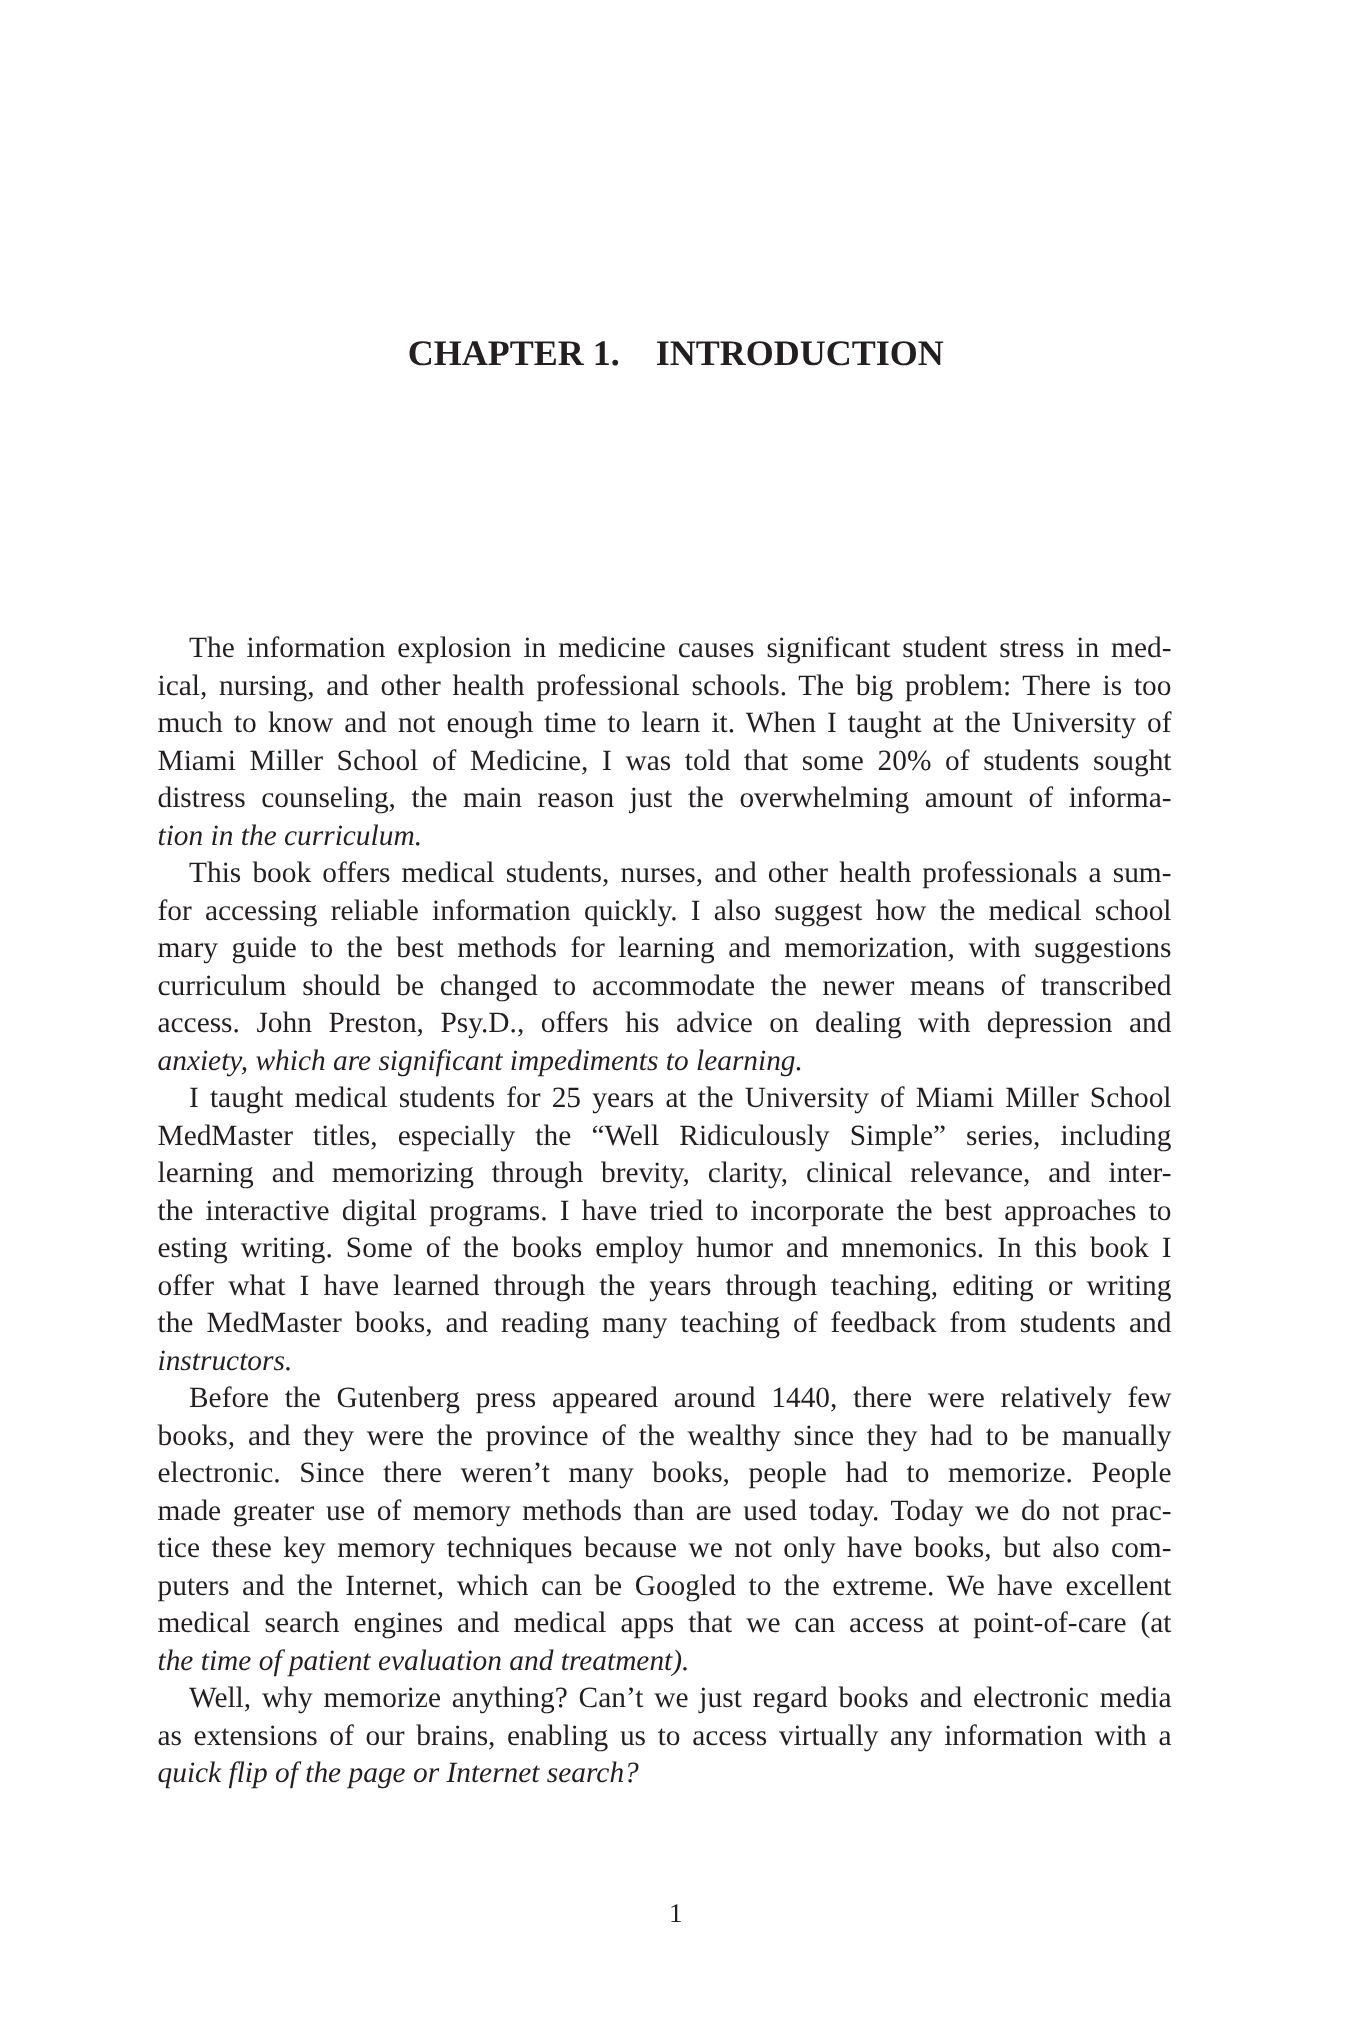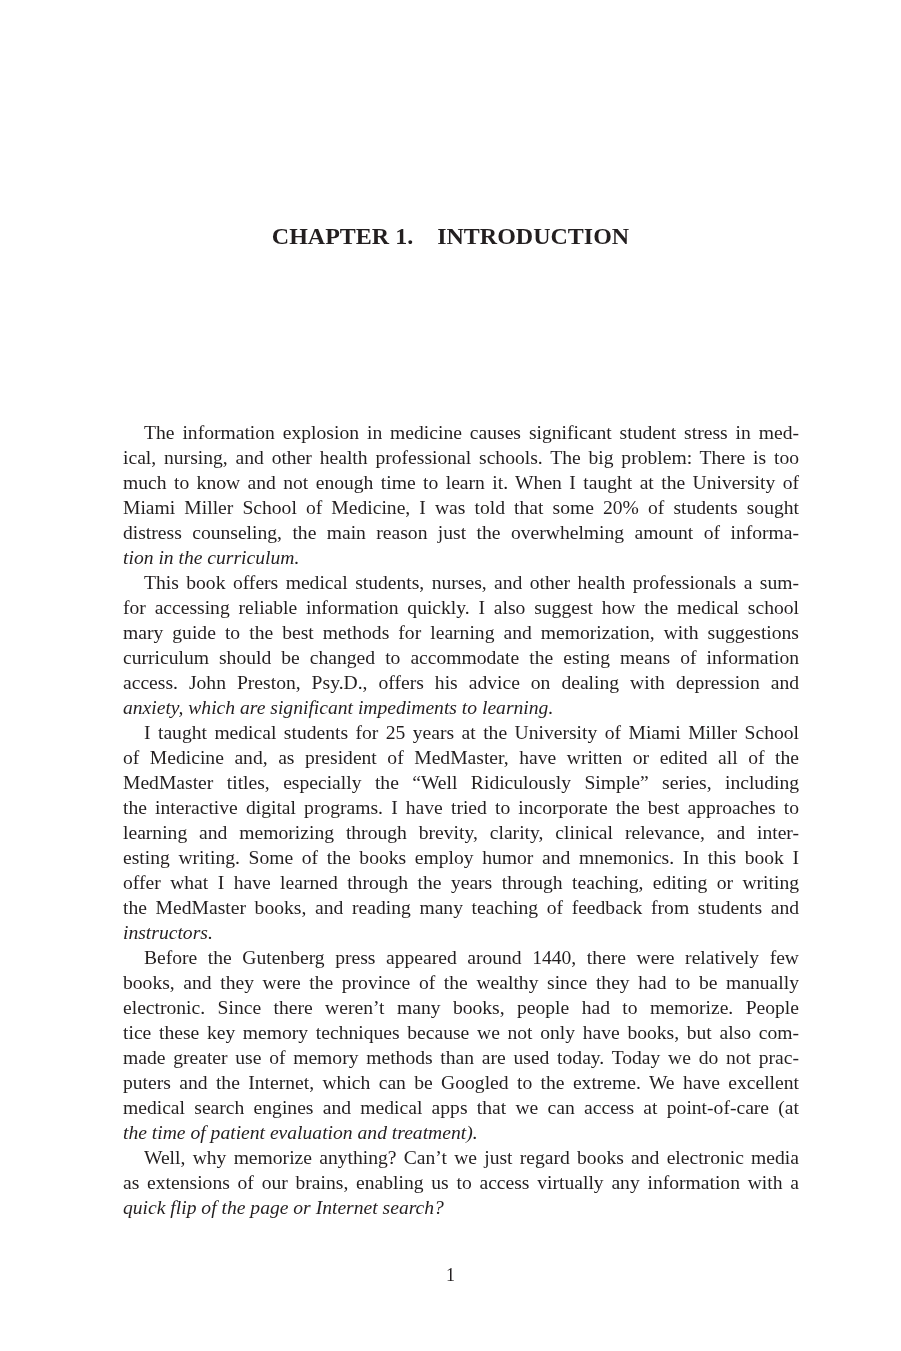--- a/index.html
+++ b/index.html
@@ -24,21 +24,21 @@
       font-weight: bold;
       font-size: 24px;
       letter-spacing: 0px;
       margin: 0;
       line-height: 36px;
       white-space: pre;
     }
     .body-text {
       position: absolute;
       top: 420px;
-      left: 123px;
+      left: 105px;
       width: 676px;
     }
     .para {
       margin: 0;
     }
     .line {
       display: block;
       height: 25px;
       line-height: 25px;
       font-size: 19.6px;
@@ -85,41 +85,40 @@
       <span class="line"><span class="line-inner">ical, nursing, and other health professional schools. The big problem: There is too</span></span>
       <span class="line"><span class="line-inner">much to know and not enough time to learn it. When I taught at the University of</span></span>
       <span class="line"><span class="line-inner">Miami Miller School of Medicine, I was told that some 20% of students sought</span></span>
       <span class="line"><span class="line-inner">distress counseling, the main reason just the overwhelming amount of informa-</span></span>
       <span class="line last"><span class="line-inner">tion in the curriculum.</span></span>
     </p>
   <p class="para">
       <span class="line indent"><span class="line-inner">This book offers medical students, nurses, and other health professionals a sum-</span></span>
       <span class="line"><span class="line-inner">for accessing reliable information quickly. I also suggest how the medical school</span></span>
       <span class="line"><span class="line-inner">mary guide to the best methods for learning and memorization, with suggestions</span></span>
-      <span class="line"><span class="line-inner">curriculum should be changed to accommodate the esting means of information</span></span>
+      <span class="line"><span class="line-inner">curriculum should be changed to accommodate the newer means of transcribed</span></span>
       <span class="line"><span class="line-inner">access. John Preston, Psy.D., offers his advice on dealing with depression and</span></span>
       <span class="line last"><span class="line-inner">anxiety, which are significant impediments to learning.</span></span>
     </p>
   <p class="para">
       <span class="line indent"><span class="line-inner">I taught medical students for 25 years at the University of Miami Miller School</span></span>
-      <span class="line"><span class="line-inner">of Medicine and, as president of MedMaster, have written or edited all of the</span></span>
       <span class="line"><span class="line-inner">MedMaster titles, especially the “Well Ridiculously Simple” series, including</span></span>
+      <span class="line"><span class="line-inner">learning and memorizing through brevity, clarity, clinical relevance, and inter-</span></span>
       <span class="line"><span class="line-inner">the interactive digital programs. I have tried to incorporate the best approaches to</span></span>
-      <span class="line"><span class="line-inner">learning and memorizing through brevity, clarity, clinical relevance, and inter-</span></span>
       <span class="line"><span class="line-inner">esting writing. Some of the books employ humor and mnemonics. In this book I</span></span>
       <span class="line"><span class="line-inner">offer what I have learned through the years through teaching, editing or writing</span></span>
       <span class="line"><span class="line-inner">the MedMaster books, and reading many teaching of feedback from students and</span></span>
       <span class="line last"><span class="line-inner">instructors.</span></span>
     </p>
   <p class="para">
       <span class="line indent"><span class="line-inner">Before the Gutenberg press appeared around 1440, there were relatively few</span></span>
       <span class="line"><span class="line-inner">books, and they were the province of the wealthy since they had to be manually</span></span>
       <span class="line"><span class="line-inner">electronic. Since there weren’t many books, people had to memorize. People</span></span>
+      <span class="line"><span class="line-inner">made greater use of memory methods than are used today. Today we do not prac-</span></span>
       <span class="line"><span class="line-inner">tice these key memory techniques because we not only have books, but also com-</span></span>
-      <span class="line"><span class="line-inner">made greater use of memory methods than are used today. Today we do not prac-</span></span>
       <span class="line"><span class="line-inner">puters and the Internet, which can be Googled to the extreme. We have excellent</span></span>
       <span class="line"><span class="line-inner">medical search engines and medical apps that we can access at point-of-care (at</span></span>
       <span class="line last"><span class="line-inner">the time of patient evaluation and treatment).</span></span>
     </p>
   <p class="para">
       <span class="line indent"><span class="line-inner">Well, why memorize anything? Can’t we just regard books and electronic media</span></span>
       <span class="line"><span class="line-inner">as extensions of our brains, enabling us to access virtually any information with a</span></span>
       <span class="line last"><span class="line-inner">quick flip of the page or Internet search?</span></span>
     </p>
 </div>

